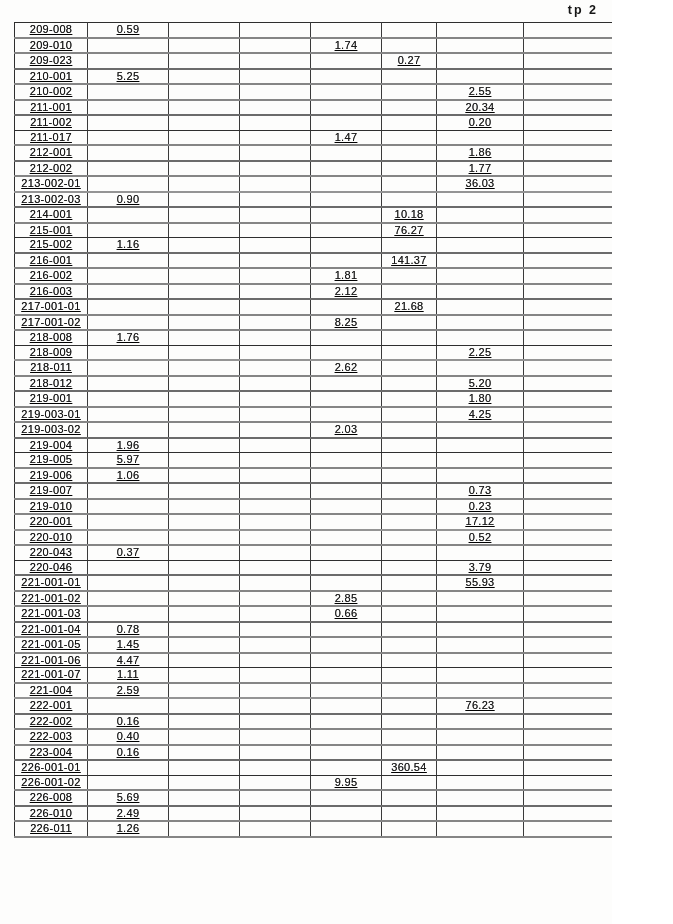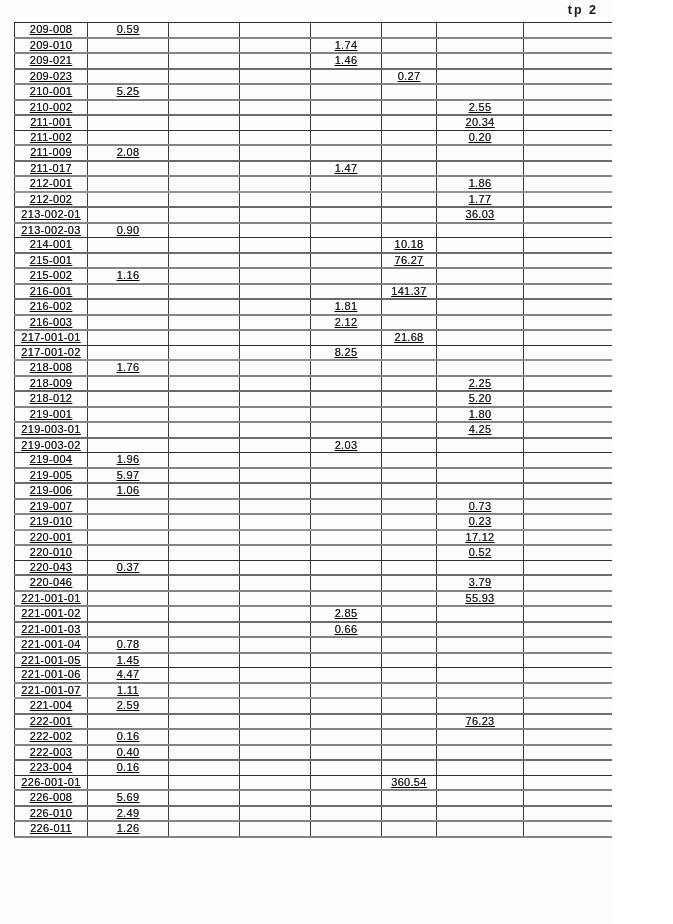--- a/index.html
+++ b/index.html
@@ -89,30 +89,20 @@
           <td class="id-cell">209-010</td>
           <td class="value-cell"></td>
           <td class="value-cell"></td>
           <td class="value-cell"></td>
           <td class="value-cell">1.74</td>
           <td class="value-cell"></td>
           <td class="value-cell"></td>
           <td class="value-cell"></td>
         </tr>
         <tr>
-          <td class="id-cell">209-021</td>
-          <td class="value-cell"></td>
-          <td class="value-cell"></td>
-          <td class="value-cell"></td>
-          <td class="value-cell">1.46</td>
-          <td class="value-cell"></td>
-          <td class="value-cell"></td>
-          <td class="value-cell"></td>
-        </tr>
-        <tr>
           <td class="id-cell">209-023</td>
           <td class="value-cell"></td>
           <td class="value-cell"></td>
           <td class="value-cell"></td>
           <td class="value-cell"></td>
           <td class="value-cell">0.27</td>
           <td class="value-cell"></td>
           <td class="value-cell"></td>
         </tr>
         <tr>
@@ -149,30 +139,20 @@
           <td class="id-cell">211-002</td>
           <td class="value-cell"></td>
           <td class="value-cell"></td>
           <td class="value-cell"></td>
           <td class="value-cell"></td>
           <td class="value-cell"></td>
           <td class="value-cell">0.20</td>
           <td class="value-cell"></td>
         </tr>
         <tr>
-          <td class="id-cell">211-009</td>
-          <td class="value-cell">2.08</td>
-          <td class="value-cell"></td>
-          <td class="value-cell"></td>
-          <td class="value-cell"></td>
-          <td class="value-cell"></td>
-          <td class="value-cell"></td>
-          <td class="value-cell"></td>
-        </tr>
-        <tr>
           <td class="id-cell">211-017</td>
           <td class="value-cell"></td>
           <td class="value-cell"></td>
           <td class="value-cell"></td>
           <td class="value-cell">1.47</td>
           <td class="value-cell"></td>
           <td class="value-cell"></td>
           <td class="value-cell"></td>
         </tr>
         <tr>
@@ -309,20 +289,30 @@
           <td class="id-cell">218-009</td>
           <td class="value-cell"></td>
           <td class="value-cell"></td>
           <td class="value-cell"></td>
           <td class="value-cell"></td>
           <td class="value-cell"></td>
           <td class="value-cell">2.25</td>
           <td class="value-cell"></td>
         </tr>
         <tr>
+          <td class="id-cell">218-011</td>
+          <td class="value-cell"></td>
+          <td class="value-cell"></td>
+          <td class="value-cell"></td>
+          <td class="value-cell">2.62</td>
+          <td class="value-cell"></td>
+          <td class="value-cell"></td>
+          <td class="value-cell"></td>
+        </tr>
+        <tr>
           <td class="id-cell">218-012</td>
           <td class="value-cell"></td>
           <td class="value-cell"></td>
           <td class="value-cell"></td>
           <td class="value-cell"></td>
           <td class="value-cell"></td>
           <td class="value-cell">5.20</td>
           <td class="value-cell"></td>
         </tr>
         <tr>
@@ -565,20 +555,30 @@
           <td class="value-cell"></td>
           <td class="value-cell"></td>
         </tr>
         <tr>
           <td class="id-cell">226-001-01</td>
           <td class="value-cell"></td>
           <td class="value-cell"></td>
           <td class="value-cell"></td>
           <td class="value-cell"></td>
           <td class="value-cell">360.54</td>
+          <td class="value-cell"></td>
+          <td class="value-cell"></td>
+        </tr>
+        <tr>
+          <td class="id-cell">226-001-02</td>
+          <td class="value-cell"></td>
+          <td class="value-cell"></td>
+          <td class="value-cell"></td>
+          <td class="value-cell">9.95</td>
+          <td class="value-cell"></td>
           <td class="value-cell"></td>
           <td class="value-cell"></td>
         </tr>
         <tr>
           <td class="id-cell">226-008</td>
           <td class="value-cell">5.69</td>
           <td class="value-cell"></td>
           <td class="value-cell"></td>
           <td class="value-cell"></td>
           <td class="value-cell"></td>

